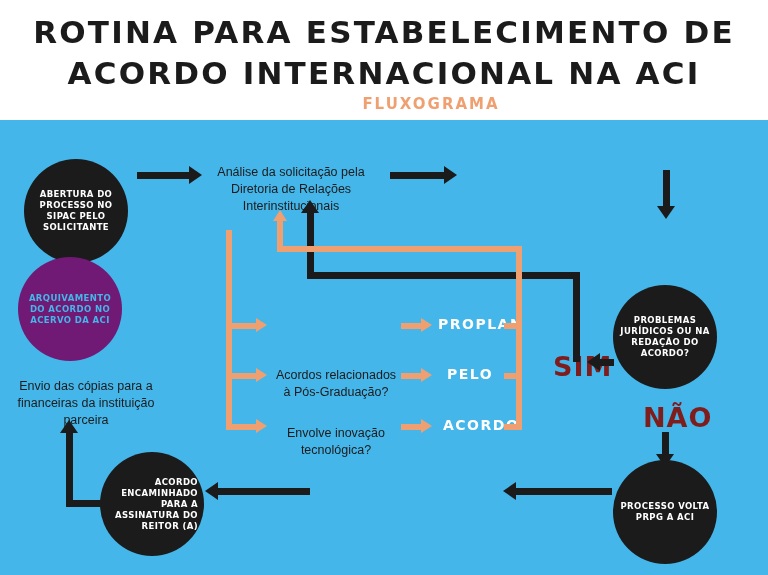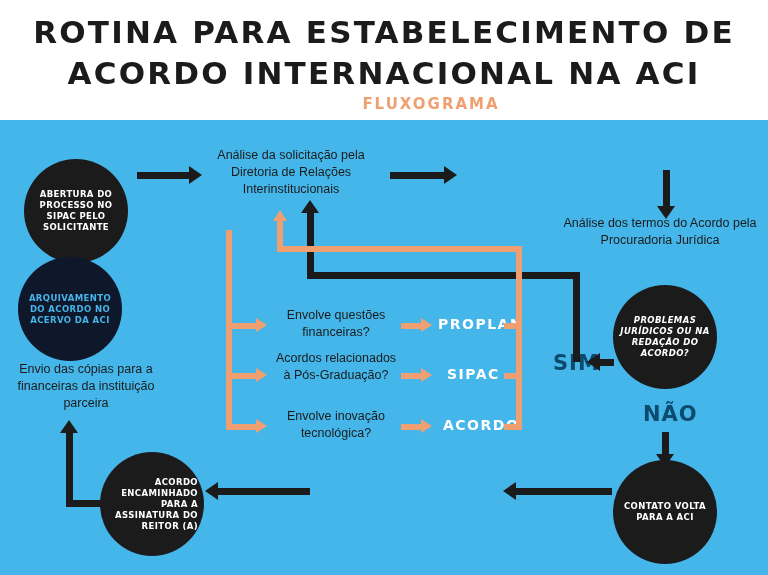--- a/index.html
+++ b/index.html
@@ -71,37 +71,38 @@
     text-align: center;
     font-weight: bold;
     font-size: 8.5px;
     line-height: 11px;
     letter-spacing: 0.4px;
     padding: 6px;
     box-sizing: border-box;
     font-family: "DejaVu Sans", sans-serif;
   }
   .node.white {
-    background: #0f172a;
+    background: #701a75;
     color: #45b6ea;
   }
   
   .ftext {
     position: absolute;
     color: #1b1b1b;
     font-size: 12.5px;
     line-height: 17px;
     text-align: center;
     font-family: "Liberation Sans", sans-serif;
+    margin-top: 17px;
   }
   .big-label {
     position: absolute;
-    color: #0c4a6e;
-    font-weight: bold;
-    font-size: 21px;
+    color: #7f1d1d;
+    font-weight: bold;
+    font-size: 27px;
     letter-spacing: 1px;
     font-family: "DejaVu Sans", sans-serif;
   }
   .branch-label {
     position: absolute;
     color: #ffffff;
     font-weight: bold;
     font-size: 14px;
     letter-spacing: 1.5px;
     font-family: "DejaVu Sans", sans-serif;
@@ -145,41 +146,40 @@
 
     <div class="ftext" style="left:196px; top:27px; width:190px;">Análise da solicitação pela Diretoria de Relações Interinstitucionais</div>
 
     <div class="bar" style="left:390px; top:52px; width:54px; height:7px;"></div>
     <div class="tri right" style="left:444px; top:46px;"></div>
 
 
     <div class="bar" style="left:663px; top:50px; width:7px; height:38px;"></div>
     <div class="tri down" style="left:657px; top:86px;"></div>
 
-    <div class="ftext" style="left:560px; top:95px; width:200px;">Análise dos termos do Acordo pela Procuradoria Jurídica</div>
-
-    <div class="node" style="left:613px; top:165px; width:104px; height:104px;font-style:italic;">
+
+    <div class="node" style="left:613px; top:165px; width:104px; height:104px;">
       <span>PROBLEMAS JURÍDICOS OU NA REDAÇÃO DO ACORDO?</span>
     </div>
 
     <div class="big-label" style="left:553px; top:231px;">SIM</div>
     <div class="bar" style="left:600px; top:239px; width:14px; height:7px;"></div>
     <div class="tri left" style="left:587px; top:233px;"></div>
 
     <div class="bar" style="left:573px; top:152px; width:7px; height:90px;"></div>
     <div class="bar" style="left:307px; top:152px; width:270px; height:7px;"></div>
     <div class="bar" style="left:307px; top:92px; width:7px; height:64px;"></div>
     <div class="tri up" style="left:301px; top:80px;"></div>
 
     <div class="big-label" style="left:643px; top:282px;">NÃO</div>
     <div class="bar" style="left:662px; top:312px; width:7px; height:24px;"></div>
     <div class="tri down" style="left:656px; top:334px;"></div>
 
     <div class="node" style="left:613px; top:340px; width:104px; height:104px;">
-      <span>CONTATO VOLTA PARA A ACI</span>
+      <span>PROCESSO VOLTA PRPG A ACI</span>
     </div>
 
     <div class="bar" style="left:516px; top:368px; width:96px; height:7px;"></div>
     <div class="tri left" style="left:503px; top:362px;"></div>
 
 
     <div class="bar" style="left:218px; top:368px; width:92px; height:7px;"></div>
     <div class="tri left" style="left:205px; top:362px;"></div>
 
     <div class="node" style="left:100px; top:332px; width:104px; height:104px;text-align:right;">
@@ -200,33 +200,32 @@
 
     <div class="bar orange" style="left:230px; top:203px; width:26px; height:6px;"></div>
     <div class="tri right o" style="left:256px; top:198px;"></div>
 
     <div class="bar orange" style="left:230px; top:253px; width:26px; height:6px;"></div>
     <div class="tri right o" style="left:256px; top:248px;"></div>
 
     <div class="bar orange" style="left:230px; top:304px; width:26px; height:6px;"></div>
     <div class="tri right o" style="left:256px; top:299px;"></div>
 
-    <div class="ftext" style="left:272px; top:187px; width:128px;">Envolve questões financeiras?</div>
     <div class="ftext" style="left:272px; top:288px; width:128px;">Envolve inovação tecnológica?</div>
     <div class="ftext" style="left:272px; top:230px; width:128px;">Acordos relacionados à Pós-Graduação?</div>
 
     <div class="bar orange" style="left:401px; top:203px; width:20px; height:6px;"></div>
     <div class="tri right o" style="left:421px; top:198px;"></div>
     <div class="bar orange" style="left:401px; top:253px; width:20px; height:6px;"></div>
     <div class="tri right o" style="left:421px; top:248px;"></div>
     <div class="bar orange" style="left:401px; top:304px; width:20px; height:6px;"></div>
     <div class="tri right o" style="left:421px; top:299px;"></div>
 
     <div class="branch-label" style="left:438px; top:196px;">PROPLAN</div>
-    <div class="branch-label" style="left:447px; top:246px;">SIPAC</div>
+    <div class="branch-label" style="left:447px; top:246px;">PELO</div>
     <div class="branch-label" style="left:443px; top:297px;">ACORDO</div>
 
     <div class="bar orange" style="left:516px; top:203px; width:6px; height:107px;"></div>
     <div class="bar orange" style="left:504px; top:203px; width:18px; height:6px;"></div>
     <div class="bar orange" style="left:504px; top:253px; width:18px; height:6px;"></div>
     <div class="bar orange" style="left:504px; top:304px; width:18px; height:6px;"></div>
 
     <div class="bar orange" style="left:277px; top:126px; width:245px; height:6px;"></div>
     <div class="bar orange" style="left:516px; top:126px; width:6px; height:80px;"></div>
     <div class="bar orange" style="left:277px; top:100px; width:6px; height:30px;"></div>

